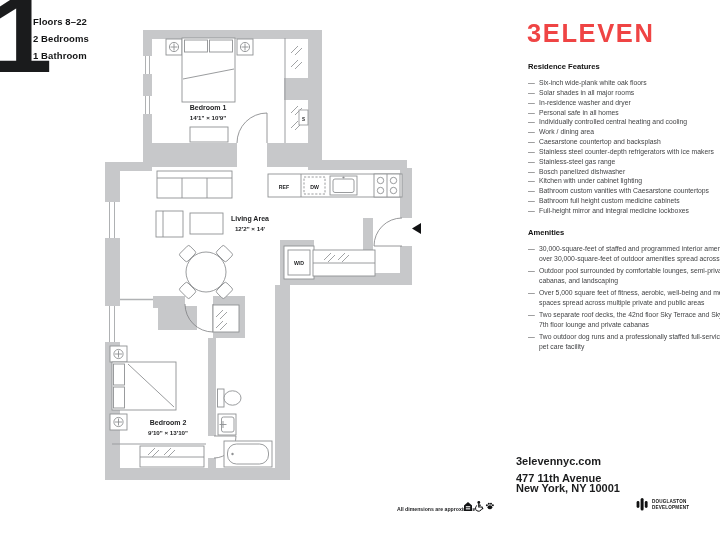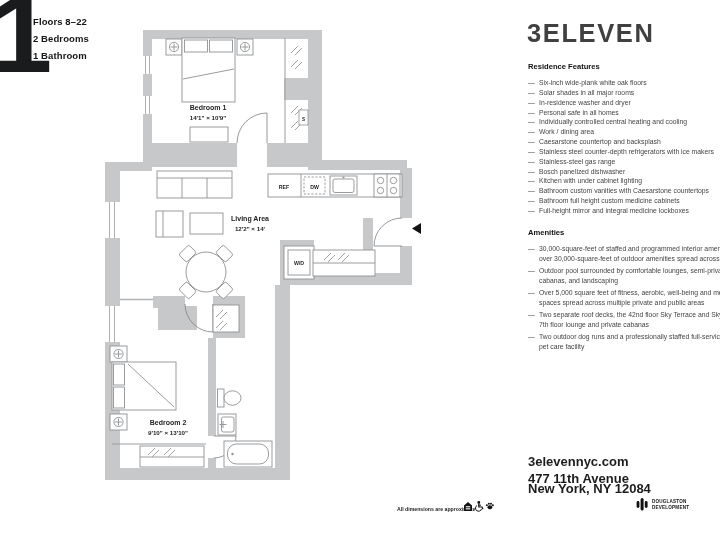--- a/index.html
+++ b/index.html
@@ -16,35 +16,35 @@
   .plan{position:absolute;left:0;top:0;width:720px;height:540px;}
   .plan text{font-family:"Liberation Sans","DejaVu Sans",sans-serif;font-weight:700;fill:#1d1e20;}
   .room-name{font-size:7px;}
   .room-dims{font-size:6.2px;}
   .appliance-label{font-size:5.2px;}
   .safe-label{font-size:4.6px;}
   .plan-footnote{font-size:5.2px;font-weight:400;fill:#3c3d3e;}
 
   
   .brand-logo{position:absolute;left:527px;top:19px;font-size:25.5px;font-weight:900;
-              letter-spacing:1.6px;color:#404040;}
+              letter-spacing:1.6px;color:#ef4444;}
   .section{position:absolute;left:528px;}
   .section h3{margin:0 0 7px 0;font-size:7.6px;font-weight:700;color:#111;}
   .features{top:62px;width:200px;}
   .features ul{list-style:none;margin:0;padding:0;}
   .features li{position:relative;padding-left:11px;font-size:6.8px;line-height:9.85px;
                white-space:nowrap;color:#434446;}
   .features li::before{content:"\2014";position:absolute;left:0;color:#434446;}
   .amenities{top:228px;width:240px;}
   .am-item{position:relative;padding-left:11px;margin-bottom:2.8px;}
   .am-item::before{content:"\2014";position:absolute;left:0;top:0;font-size:6.8px;
                    line-height:9.6px;color:#434446;}
   .am-line{font-size:6.8px;line-height:9.6px;white-space:nowrap;color:#434446;}
 
-  .contact{position:absolute;left:528px;top:457px;font-size:13px;font-weight:700;
+  .contact{position:absolute;left:516px;top:457px;font-size:11px;font-weight:700;
            line-height:9.8px;color:#1b1c1d;}
   .contact .block{margin-bottom:7px;}
 
   .partner-logos{position:absolute;left:635px;top:497px;display:flex;align-items:flex-start;}
   .plogo{display:flex;align-items:center;}
   .plogo .ptext{margin-left:3px;font-size:4.6px;line-height:5.4px;font-weight:700;
                 letter-spacing:.2px;color:#121212;white-space:nowrap;}
 </style>
 </head>
 <body>
@@ -309,21 +309,21 @@
     <div class="am-item">
       <div class="am-line">Two outdoor dog runs and a professionally staffed full-service</div>
       <div class="am-line">pet care facility</div>
     </div>
   </div>
 
   <div class="contact">
     <div class="block">3elevennyc.com</div>
     <div class="block">
       <div>477 11th Avenue</div>
-      <div>New York, NY 12084</div>
+      <div>New York, NY 10001</div>
     </div>
   </div>
 
   <div class="partner-logos">
     <div class="plogo">
       <svg width="14" height="15" viewBox="0 0 14 15">
         <rect x="5.6" y="1" width="3" height="12.5" rx="1.5" fill="#111213"></rect>
         <rect x="1.6" y="4" width="2.8" height="7" rx="1.4" fill="#111213"></rect>
         <rect x="9.8" y="4" width="2.8" height="7" rx="1.4" fill="#111213"></rect>
       </svg>

